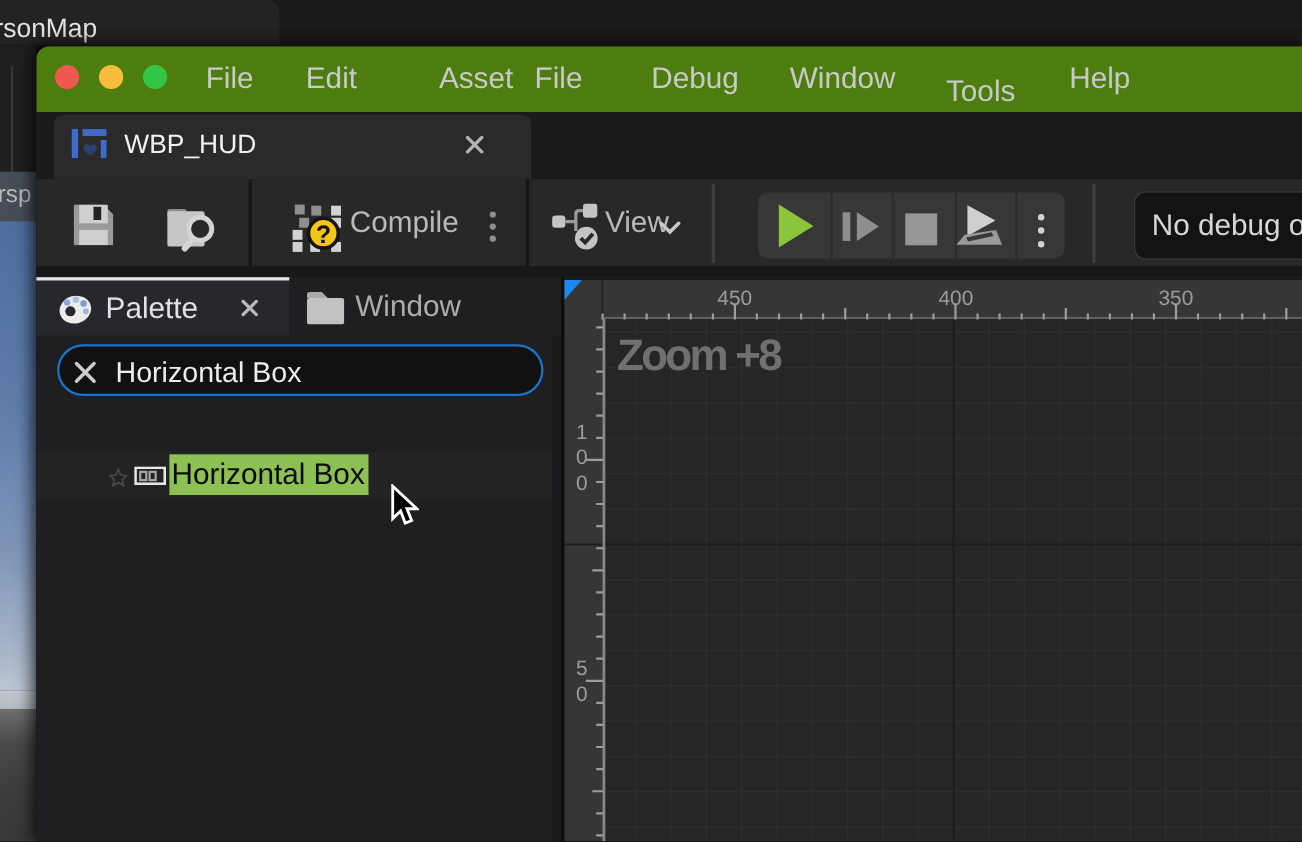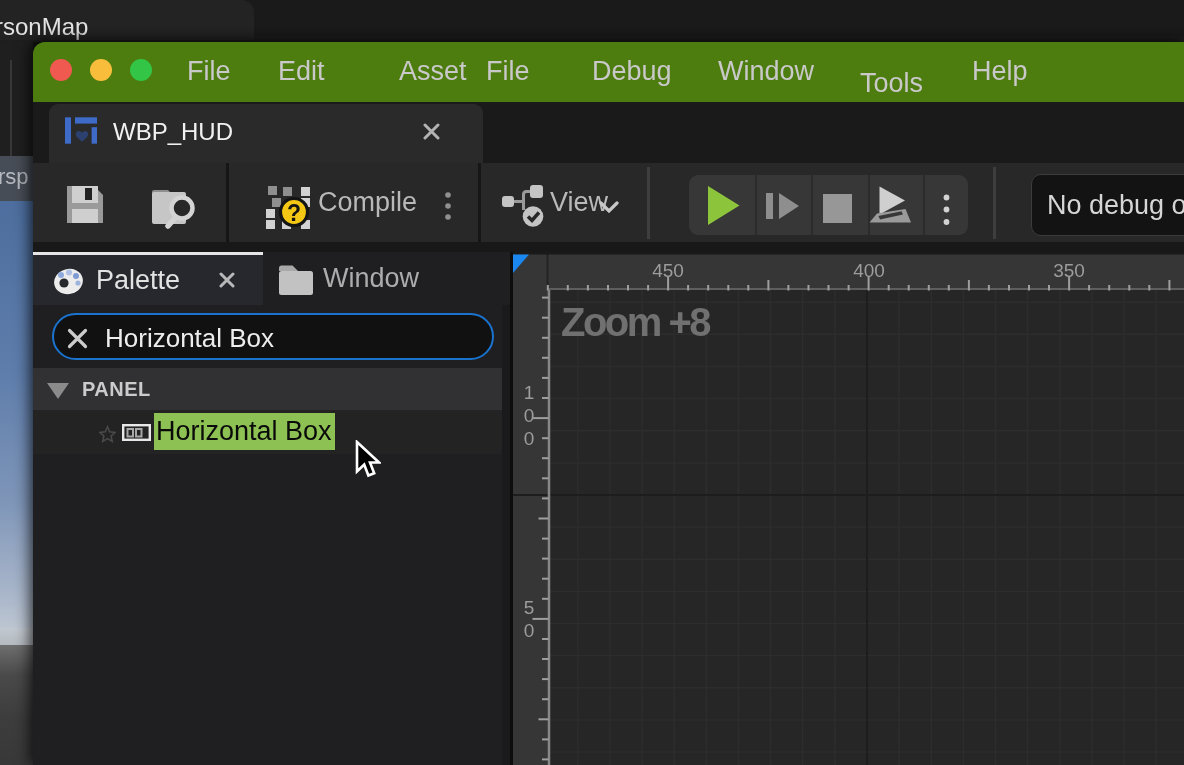--- a/index.html
+++ b/index.html
@@ -156,24 +156,20 @@
     </svg>
     <div class="abs" style="left:290px;top:0;height:53px;line-height:53px;font-size:27px;color:#acacac;">Window</div>
 
     <div class="abs" style="left:19px;top:61px;width:442px;height:47px;background:#111;border:2.5px solid #1a73cf;border-radius:24px;box-sizing:border-box;">
       <svg class="abs" style="left:13px;top:13px;" width="21" height="21" viewBox="0 0 21 21">
         <path d="M2.5 2.5 L18.5 18.5 M18.5 2.5 L2.5 18.5" stroke="#cccccc" stroke-width="3.2" stroke-linecap="round"></path>
       </svg>
       <div class="abs" style="left:51px;top:2px;height:42px;line-height:42px;font-size:26px;color:#ededed;">Horizontal Box</div>
     </div>
 
-    <div class="abs" style="left:0;top:116px;width:469px;height:42px;background:#313134;">
-      <div class="abs" style="left:14px;top:15px;width:0;height:0;border-left:11.5px solid transparent;border-right:11.5px solid transparent;border-top:16px solid #8b8b8b;"></div>
-      <div class="abs" style="left:49px;top:0;height:42px;line-height:42px;font-size:20px;font-weight:bold;color:#cbcbcb;letter-spacing:0.5px;">PANEL</div>
-    </div>
 
     <div class="abs" style="left:0;top:158px;width:469px;height:44px;background:#232323;">
       <svg class="abs" style="left:66px;top:15px;" width="17" height="18" viewBox="0 0 20 20">
         <path d="M10 1.5 L12.6 7.5 L19 8.1 L14.2 12.4 L15.6 18.7 L10 15.4 L4.4 18.7 L5.8 12.4 L1 8.1 L7.4 7.5 Z" fill="none" stroke="#4a4a4a" stroke-width="1.8"></path>
       </svg>
       <svg class="abs" style="left:89px;top:14px;" width="29" height="17" viewBox="0 0 29 17">
         <rect x="1.2" y="1.2" width="26.6" height="14.6" fill="none" stroke="#e8e8e8" stroke-width="2.4"></rect>
         <rect x="5.5" y="5" width="5.5" height="7.5" fill="none" stroke="#a8a8a8" stroke-width="2"></rect>
         <rect x="14" y="5" width="5.5" height="7.5" fill="none" stroke="#a8a8a8" stroke-width="2"></rect>
       </svg>

